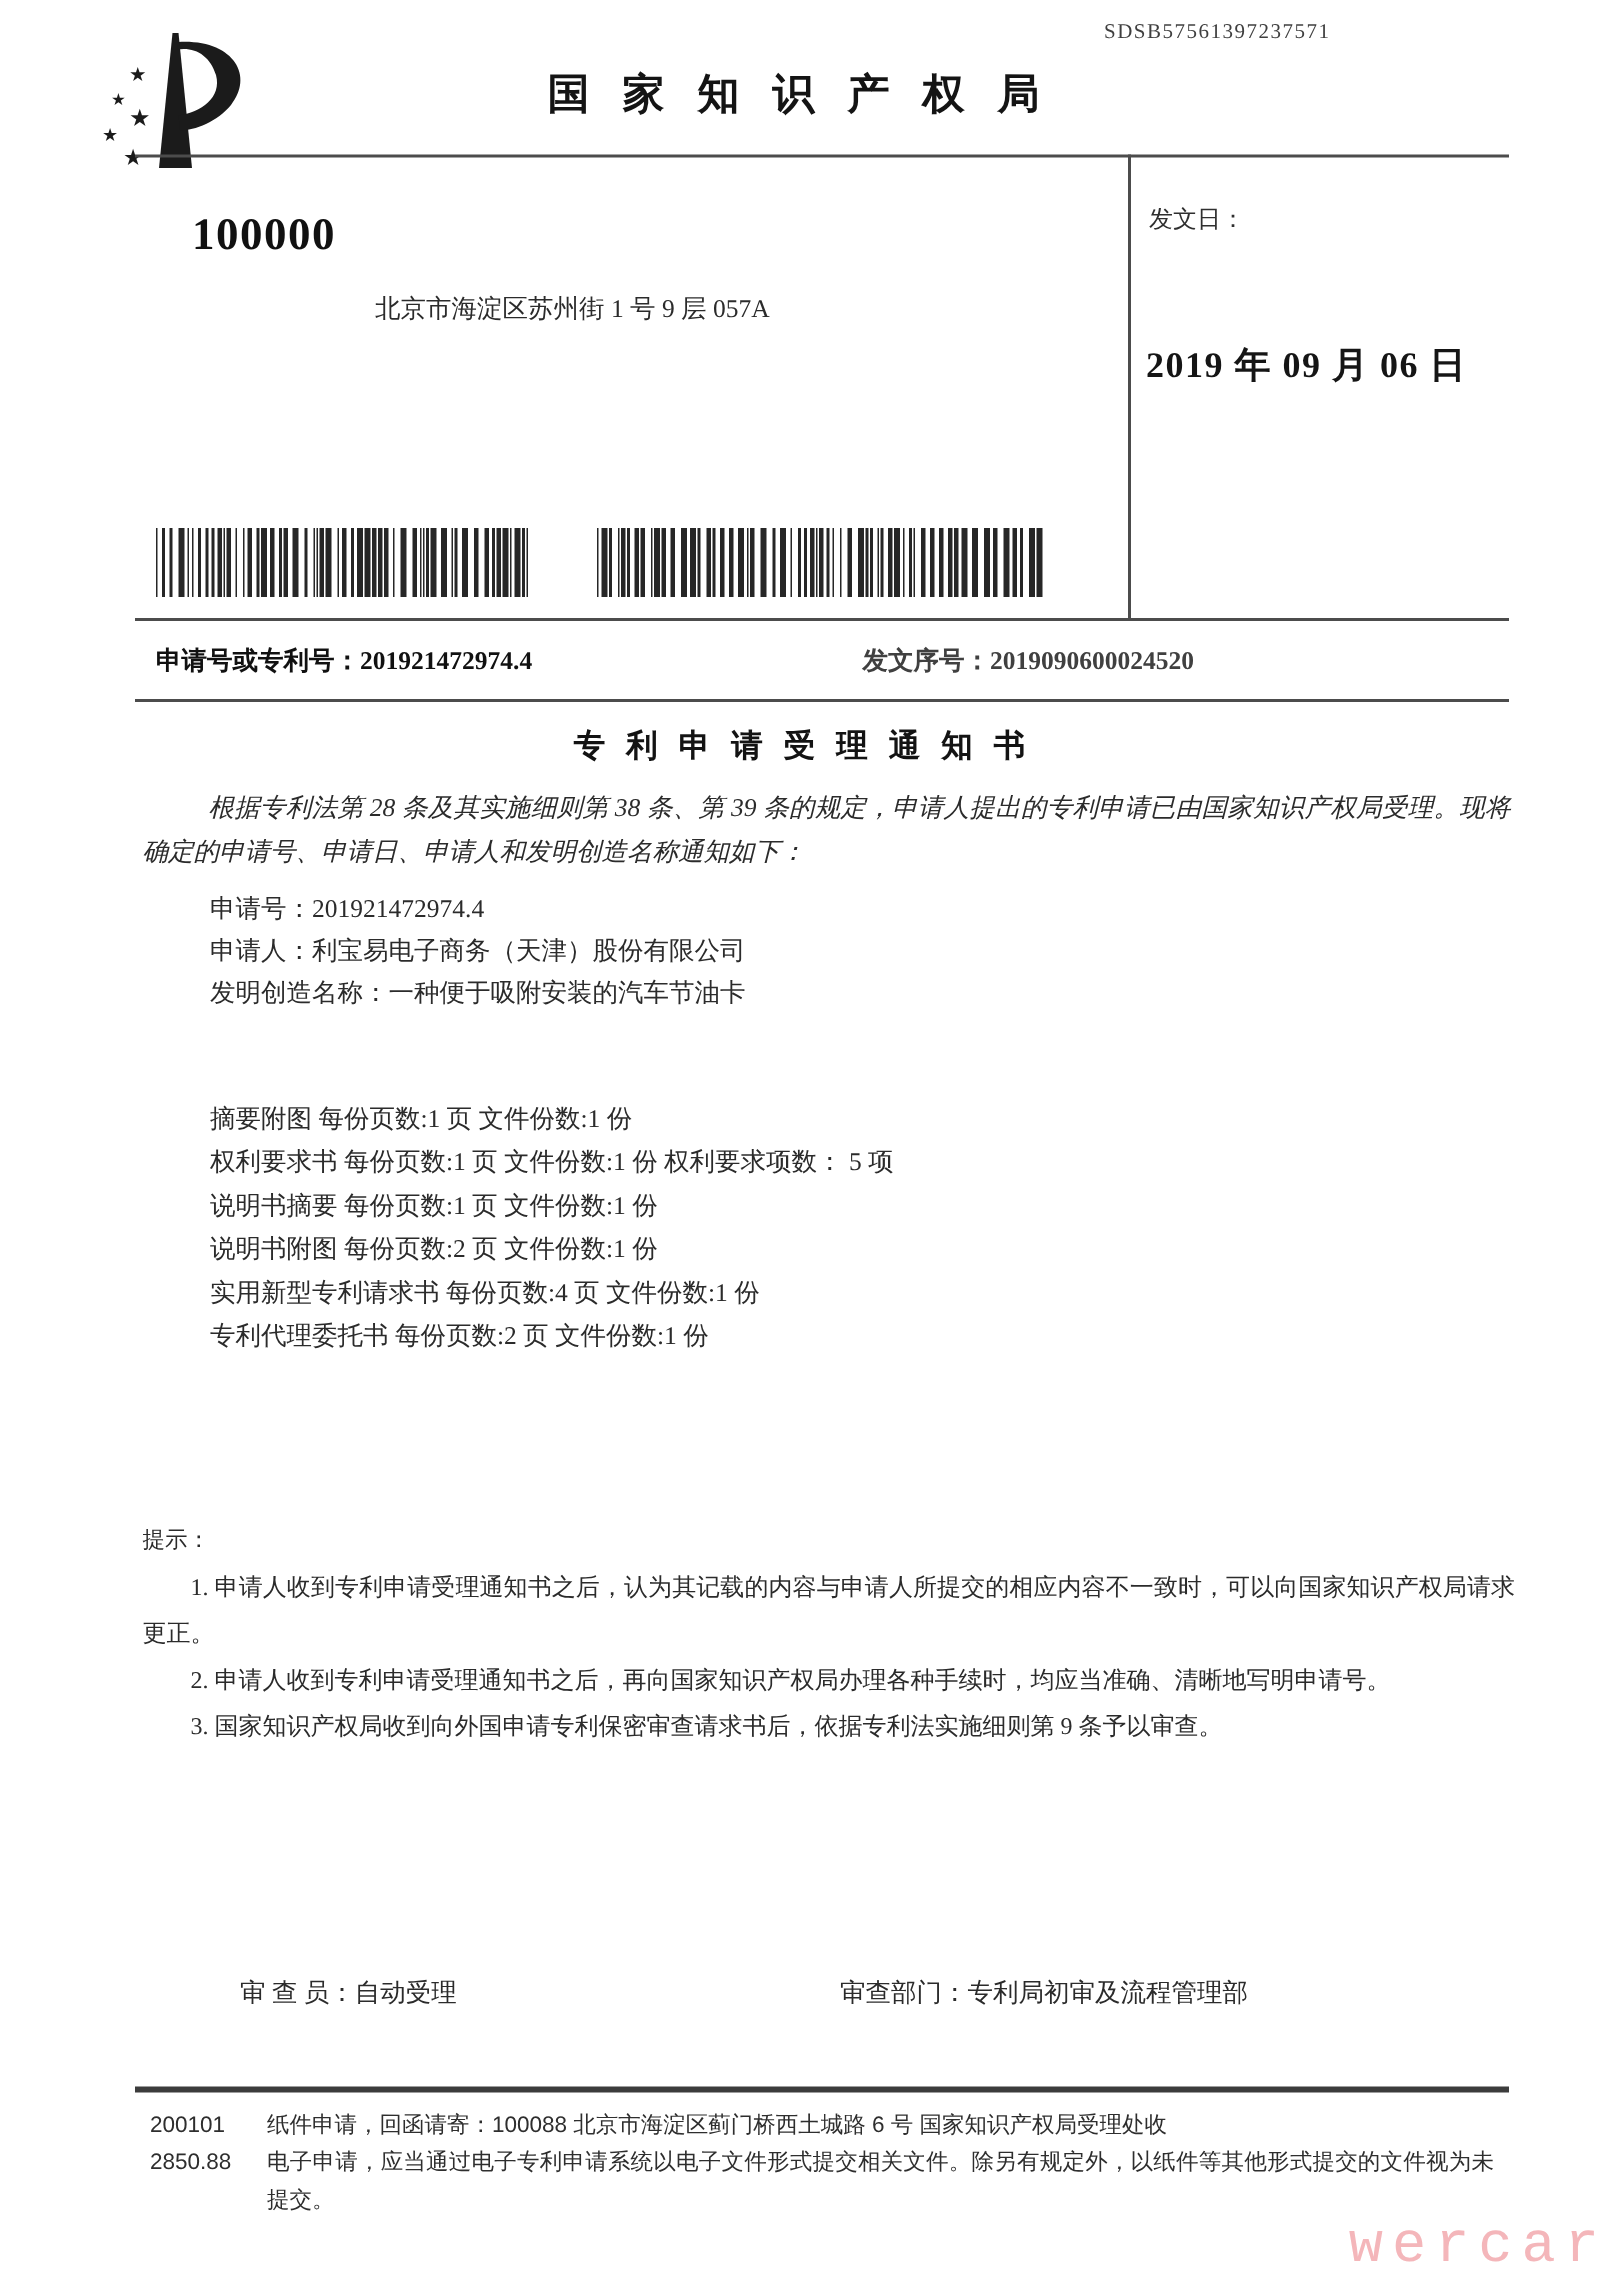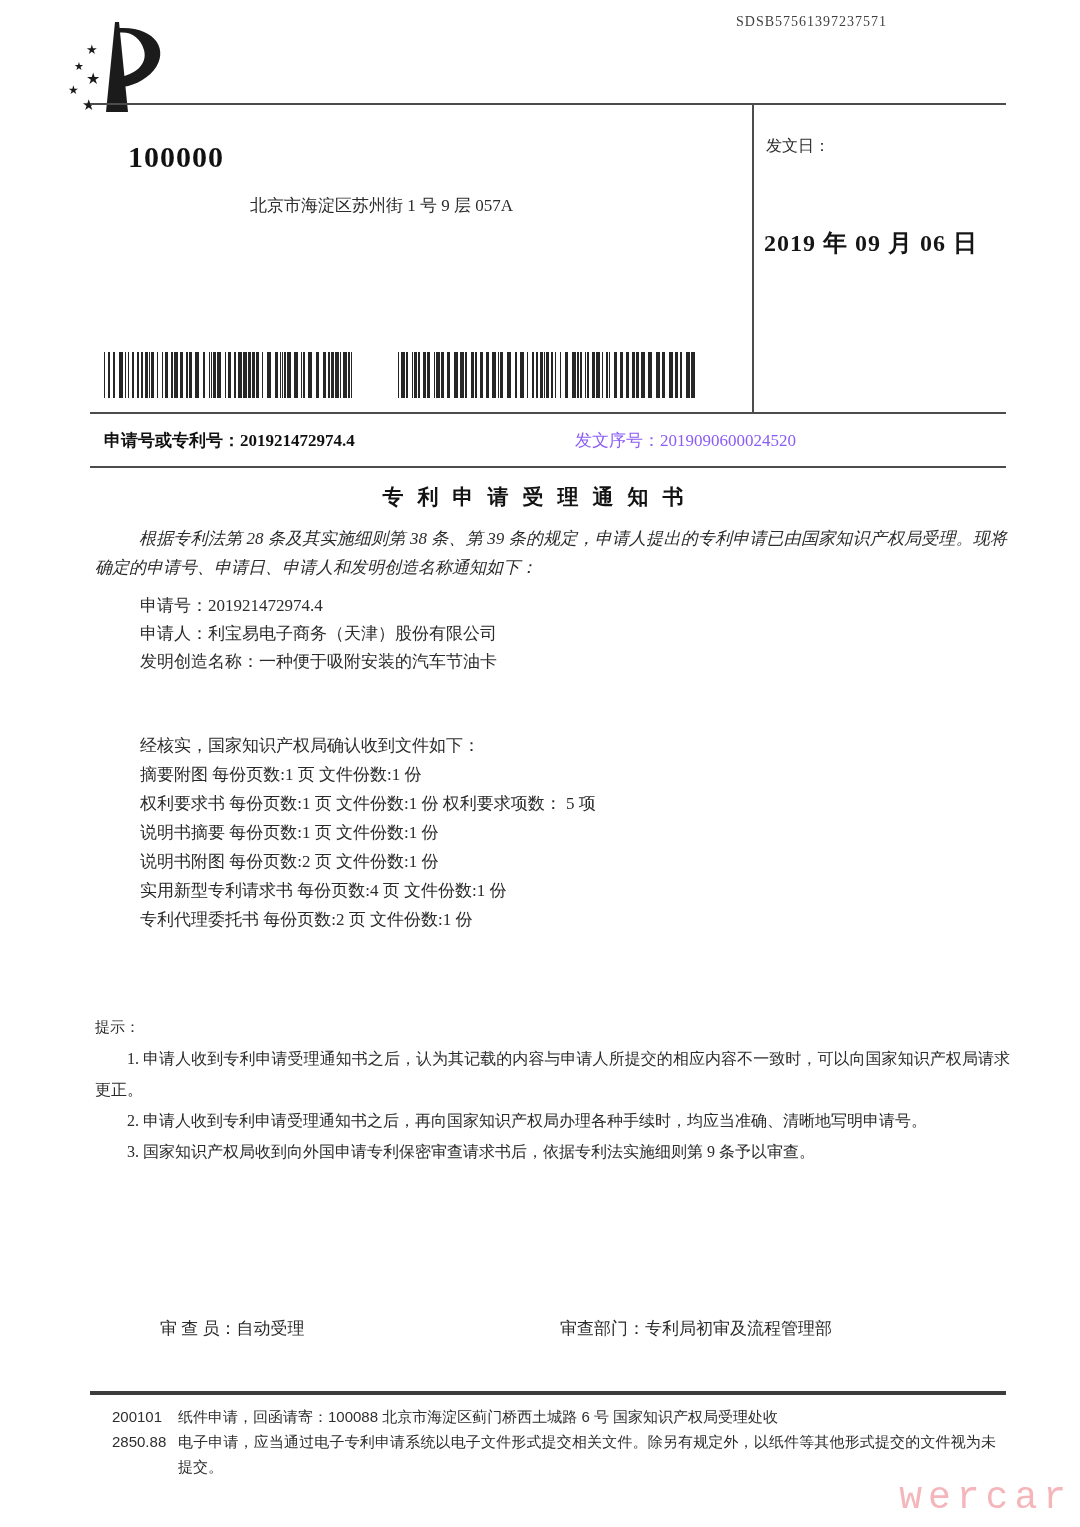--- a/index.html
+++ b/index.html
@@ -33,21 +33,21 @@
 
   .dispatch-label { left:766px; top:136px; font-size:16px; color:#2f2f2f; }
   .dispatch-date  { left:764px; top:227px; font-size:24px; font-weight:bold; color:#151515; letter-spacing:1px; }
 
   .barcode { top:352px; height:46px; overflow:hidden; }
   .barcode i { position:absolute; top:0; bottom:0; background:#262626; }
   .barcode-1 { left:104px; width:252px; }
   .barcode-2 { left:398px; width:298px; }
 
   .appno-row  { left:104px; top:429px; font-size:17px; font-weight:bold; color:#111; }
-  .serial-row { left:575px; top:429px; font-size:17px; font-weight:normal; color:#8b5cf6; }
+  .serial-row { left:575px; top:429px; font-size:17px; font-weight:bold; color:#404040; }
 
   .doc-title {
     left:0; top:483px; width:1080px; text-align:center;
     font-family:"Liberation Sans","DejaVu Sans",sans-serif;
     font-size:21px; font-weight:bold; color:#131313; letter-spacing:14px;
   }
 
   .intro { left:95px; top:524px; width:912px; font-size:17px; line-height:29px; text-indent:44px; text-align:justify;font-style:italic; }
 
   .fields { left:140px; top:592px; font-size:17px; line-height:28px; }
@@ -57,21 +57,21 @@
   .tips .tip { text-indent:32px; text-align:justify; }
   .tips-label { font-size:15px; }
 
   .examiner-row   { left:160px; top:1317px; font-size:17px; }
   .department-row { left:560px; top:1317px; font-size:17px; }
 
   .footer-codes, .footer-text {
     font-family:"Liberation Sans","DejaVu Sans",sans-serif;
     font-size:15px; line-height:25px; color:#2e2e2e;
   }
-  .footer-codes { left:100px; top:1404px;margin-left:12px; }
+  .footer-codes { left:100px; top:1404px; }
   .footer-text  { left:178px; top:1404px; width:818px; text-align:justify; }
 
   .watermark {
     right:8px; top:1476px; font-size:38px; color:#f4b6ba;
     letter-spacing:6px; font-family:Liberation Mono, monospace;
   }
 </style>
 </head>
 <body>
 
@@ -84,20 +84,21 @@
       <polygon points="55,2 59,2 68,92 46,92" fill="#1b1b1b"></polygon>
       <path d="M59,8 C95,6 110,30 94,50 C85,61 70,67 60,67 L59,57 C74,55 88,45 84,30 C80,17 70,11 58,13 Z" fill="#1b1b1b"></path>
       <text x="26" y="34" font-size="13" fill="#1b1b1b">★</text>
       <text x="14" y="50" font-size="11" fill="#1b1b1b">★</text>
       <text x="26" y="64" font-size="16" fill="#1b1b1b">★</text>
       <text x="8" y="74" font-size="12" fill="#1b1b1b">★</text>
       <text x="22" y="90" font-size="15" fill="#1b1b1b">★</text>
     </svg>
   </div>
 
+  <div class="abs header-title">国家知识产权局</div>
 
   <div class="abs rule rule-top"></div>
   <div class="abs vline"></div>
 
   <div class="abs postal">100000</div>
   <div class="abs address">北京市海淀区苏州街 1 号 9 层 057A</div>
 
   <div class="abs dispatch-label">发文日：</div>
   <div class="abs dispatch-date">2019 年 09 月 06 日</div>
 
@@ -234,21 +235,20 @@
 
       <div><span>申请号：</span><span>201921472974.4</span></div>
 
 
       <div><span>申请人：</span><span>利宝易电子商务（天津）股份有限公司</span></div>
 
       <div><span>发明创造名称：</span><span>一种便于吸附安装的汽车节油卡</span></div>
     </div>
 
   <div class="abs docs">
-    <div>经核实，国家知识产权局确认收到文件如下：</div>
     <div>
 
         <div>摘要附图  每份页数:1 页  文件份数:1 份</div>
 
         <div>权利要求书  每份页数:1 页  文件份数:1 份  权利要求项数：  5 项</div>
 
         <div>说明书摘要  每份页数:1 页  文件份数:1 份</div>
 
         <div>说明书附图  每份页数:2 页  文件份数:1 份</div>
 

